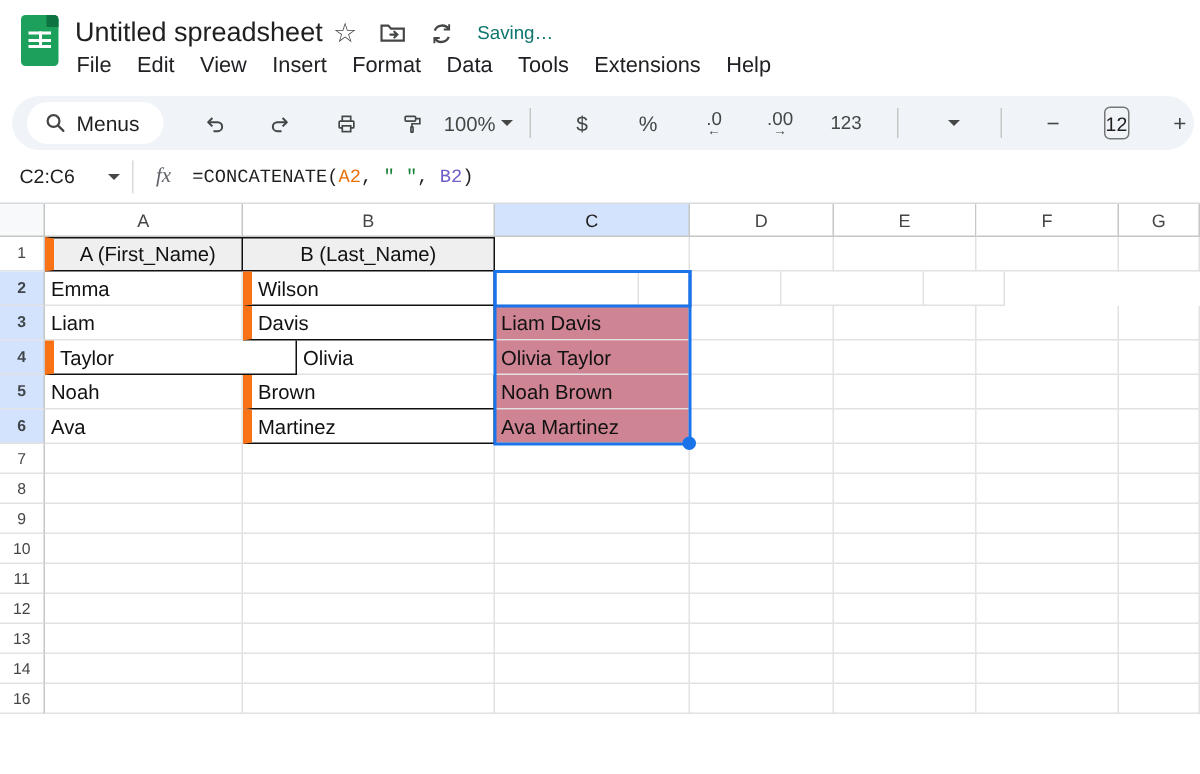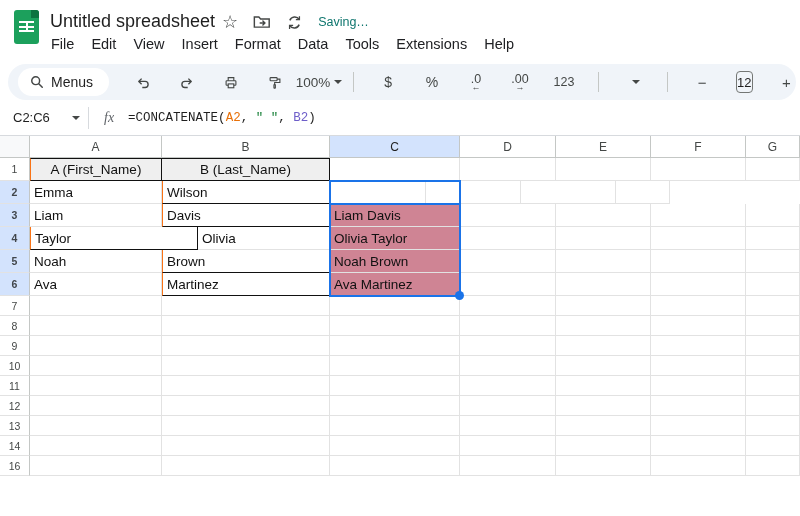--- a/index.html
+++ b/index.html
@@ -65,21 +65,21 @@
             font-size:12px; color:#444746; display:flex; align-items:center; justify-content:center; flex:none; }
   .colhdr.sel { background:#d3e3fd; color:#1f1f1f; font-weight:500; }
   .grow { display:flex; }
   .rowhdr { width:30px; border-right:1px solid #c4c7c5; border-bottom:1px solid #e2e2e2; background:#fff;
             font-size:10.5px; color:#444746; display:flex; align-items:center; justify-content:center; flex:none; }
   .rowhdr.sel { background:#d3e3fd; color:#41464b; font-weight:700; }
   .cell { border-right:1px solid #e2e2e2; border-bottom:1px solid #e2e2e2; padding:0 4px; font-size:13.5px;
           color:#111; white-space:nowrap; overflow:hidden; display:flex; align-items:center; flex:none; }
   .cell.center { justify-content:center; }
   .cell.bt { border-top:1px solid #111; } .cell.br { border-right:1px solid #111; }
-  .cell.bb { border-bottom:1px solid #111; } .cell.bl { border-left:1px solid #f97316; }
+  .cell.bb { border-bottom:1px solid #111; } .cell.bl { border-left:6px solid #f97316; }
   .sel-range, .active-cell { position:absolute; border:2px solid #1a73e8; pointer-events:none; }
   .sel-handle { position:absolute; width:9px; height:9px; border-radius:50%; background:#1a73e8; }
   svg.ic { display:block; }
 </style>
 </head>
 <body>
 
 <div class="app">
 
   <div class="tophdr">

